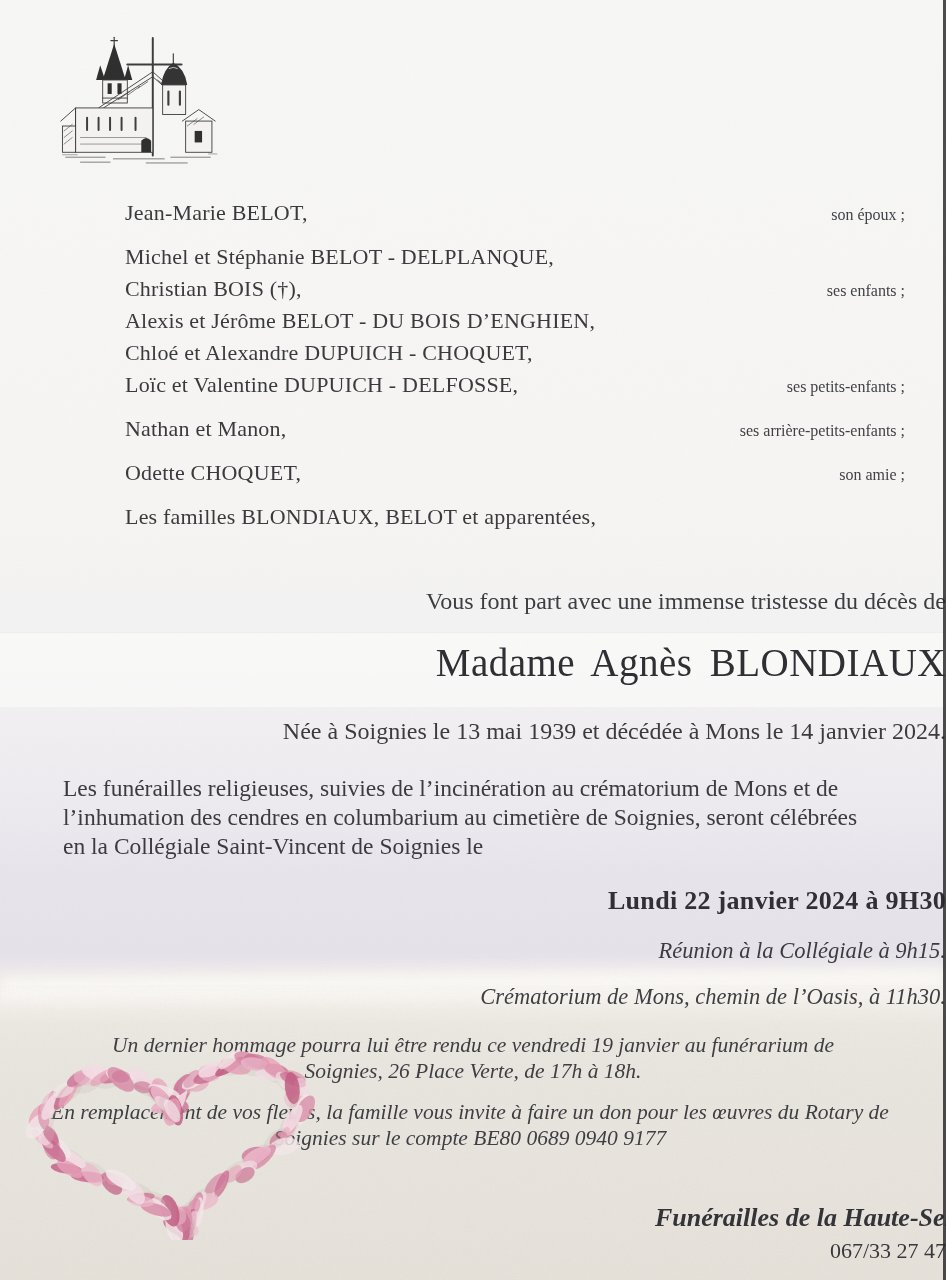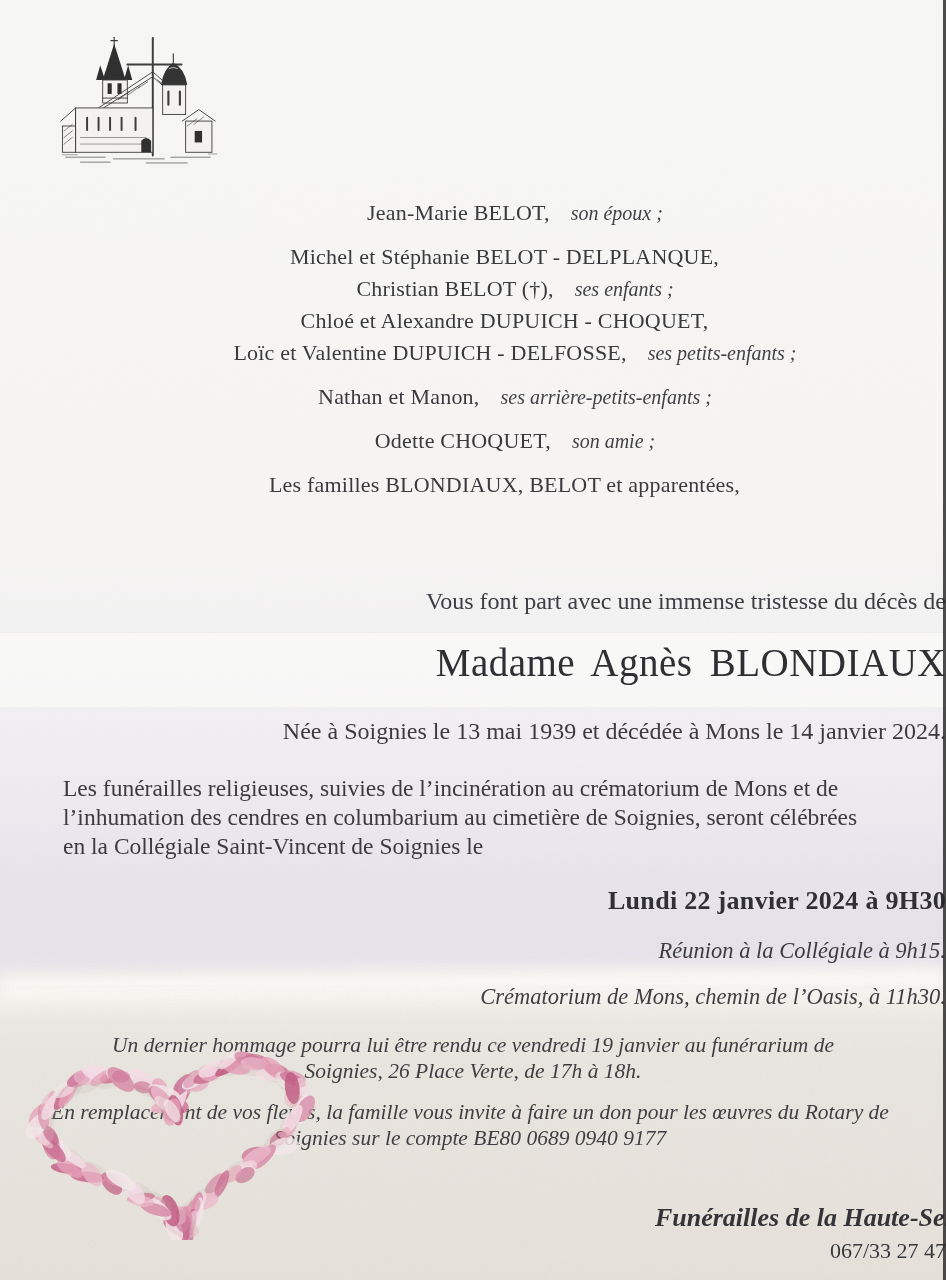--- a/index.html
+++ b/index.html
@@ -17,24 +17,24 @@
       #e9e5df 84%, #e8e4dd 93%, #e6e1d9 100%);
   }
   .scan-band{position:absolute;left:0;top:632px;width:100%;height:74px;
     background:rgba(253,253,252,.6);border-top:1px solid rgba(0,0,0,.045);}
   .foam{position:absolute;left:0;top:972px;width:100%;height:22px;
     background:rgba(252,250,246,.9);filter:blur(7px);transform:rotate(-.6deg);}
   .edge-line{position:absolute;right:0;top:0;width:3px;height:100%;
     background:rgba(38,38,38,.82);}
   .church{position:absolute;left:55px;top:34px;width:166px;height:138px;}
   .family{position:absolute;left:125px;right:41px;top:200px;}
-  .family-row{display:flex;justify-content:center;align-items:baseline;height:32px;gap:21px;}
+  .family-row{display:flex;justify-content:space-between;align-items:baseline;height:32px;gap:21px;}
   .family-row.group-start{margin-top:12px;}
   .family-name{font-size:22px;letter-spacing:.2px;color:#39393d;}
-  .family-relation{font-style:italic;font-size:20px;color:#3f3f44;white-space:nowrap;}
+  .family-relation{font-size:16px;color:#3f3f44;white-space:nowrap;}
   .center{position:absolute;left:0;width:100%;text-align:right;}
   .intro{top:588px;font-size:24px;color:#3b3b40;}
   .deceased{top:640px;font-size:39px;color:#2d2d32;letter-spacing:.5px;word-spacing:7px;}
   .life-dates{top:718px;font-size:24px;}
   .funeral-par{top:774px;left:63px;width:820px;font-size:23.5px;line-height:29px;position:absolute;}
   .ceremony{top:886px;font-size:26px;font-weight:bold;color:#2e2e33;letter-spacing:.3px;}
   .meeting{top:938px;font-size:22.5px;font-style:italic;}
   .cremat{top:984px;font-size:22.5px;font-style:italic;}
   .tribute{top:1032px;left:83px;width:780px;font-size:21.5px;line-height:26px;font-style:italic;text-align:center;position:absolute;}
   .donation{top:1099px;left:40px;width:860px;font-size:21.5px;line-height:26px;font-style:italic;text-align:center;position:absolute;}
@@ -100,22 +100,26 @@
   <div class="family">
     <div class="family-row">
       <span class="family-name">Jean-Marie BELOT,</span>
       <span class="family-relation">son époux ;</span>
     </div>
     <div class="family-row group-start">
       <span class="family-name">Michel et Stéphanie BELOT - DELPLANQUE,</span>
       <span class="family-relation"></span>
     </div>
     <div class="family-row">
-      <span class="family-name">Christian BELOT (†),</span>
+      <span class="family-name">Christian BOIS (†),</span>
       <span class="family-relation">ses enfants ;</span>
+    </div>
+    <div class="family-row">
+      <span class="family-name">Alexis et Jérôme BELOT - DU BOIS D’ENGHIEN,</span>
+      <span class="family-relation"></span>
     </div>
     <div class="family-row">
       <span class="family-name">Chloé et Alexandre DUPUICH - CHOQUET,</span>
       <span class="family-relation"></span>
     </div>
     <div class="family-row">
       <span class="family-name">Loïc et Valentine DUPUICH - DELFOSSE,</span>
       <span class="family-relation">ses petits-enfants ;</span>
     </div>
     <div class="family-row group-start">

